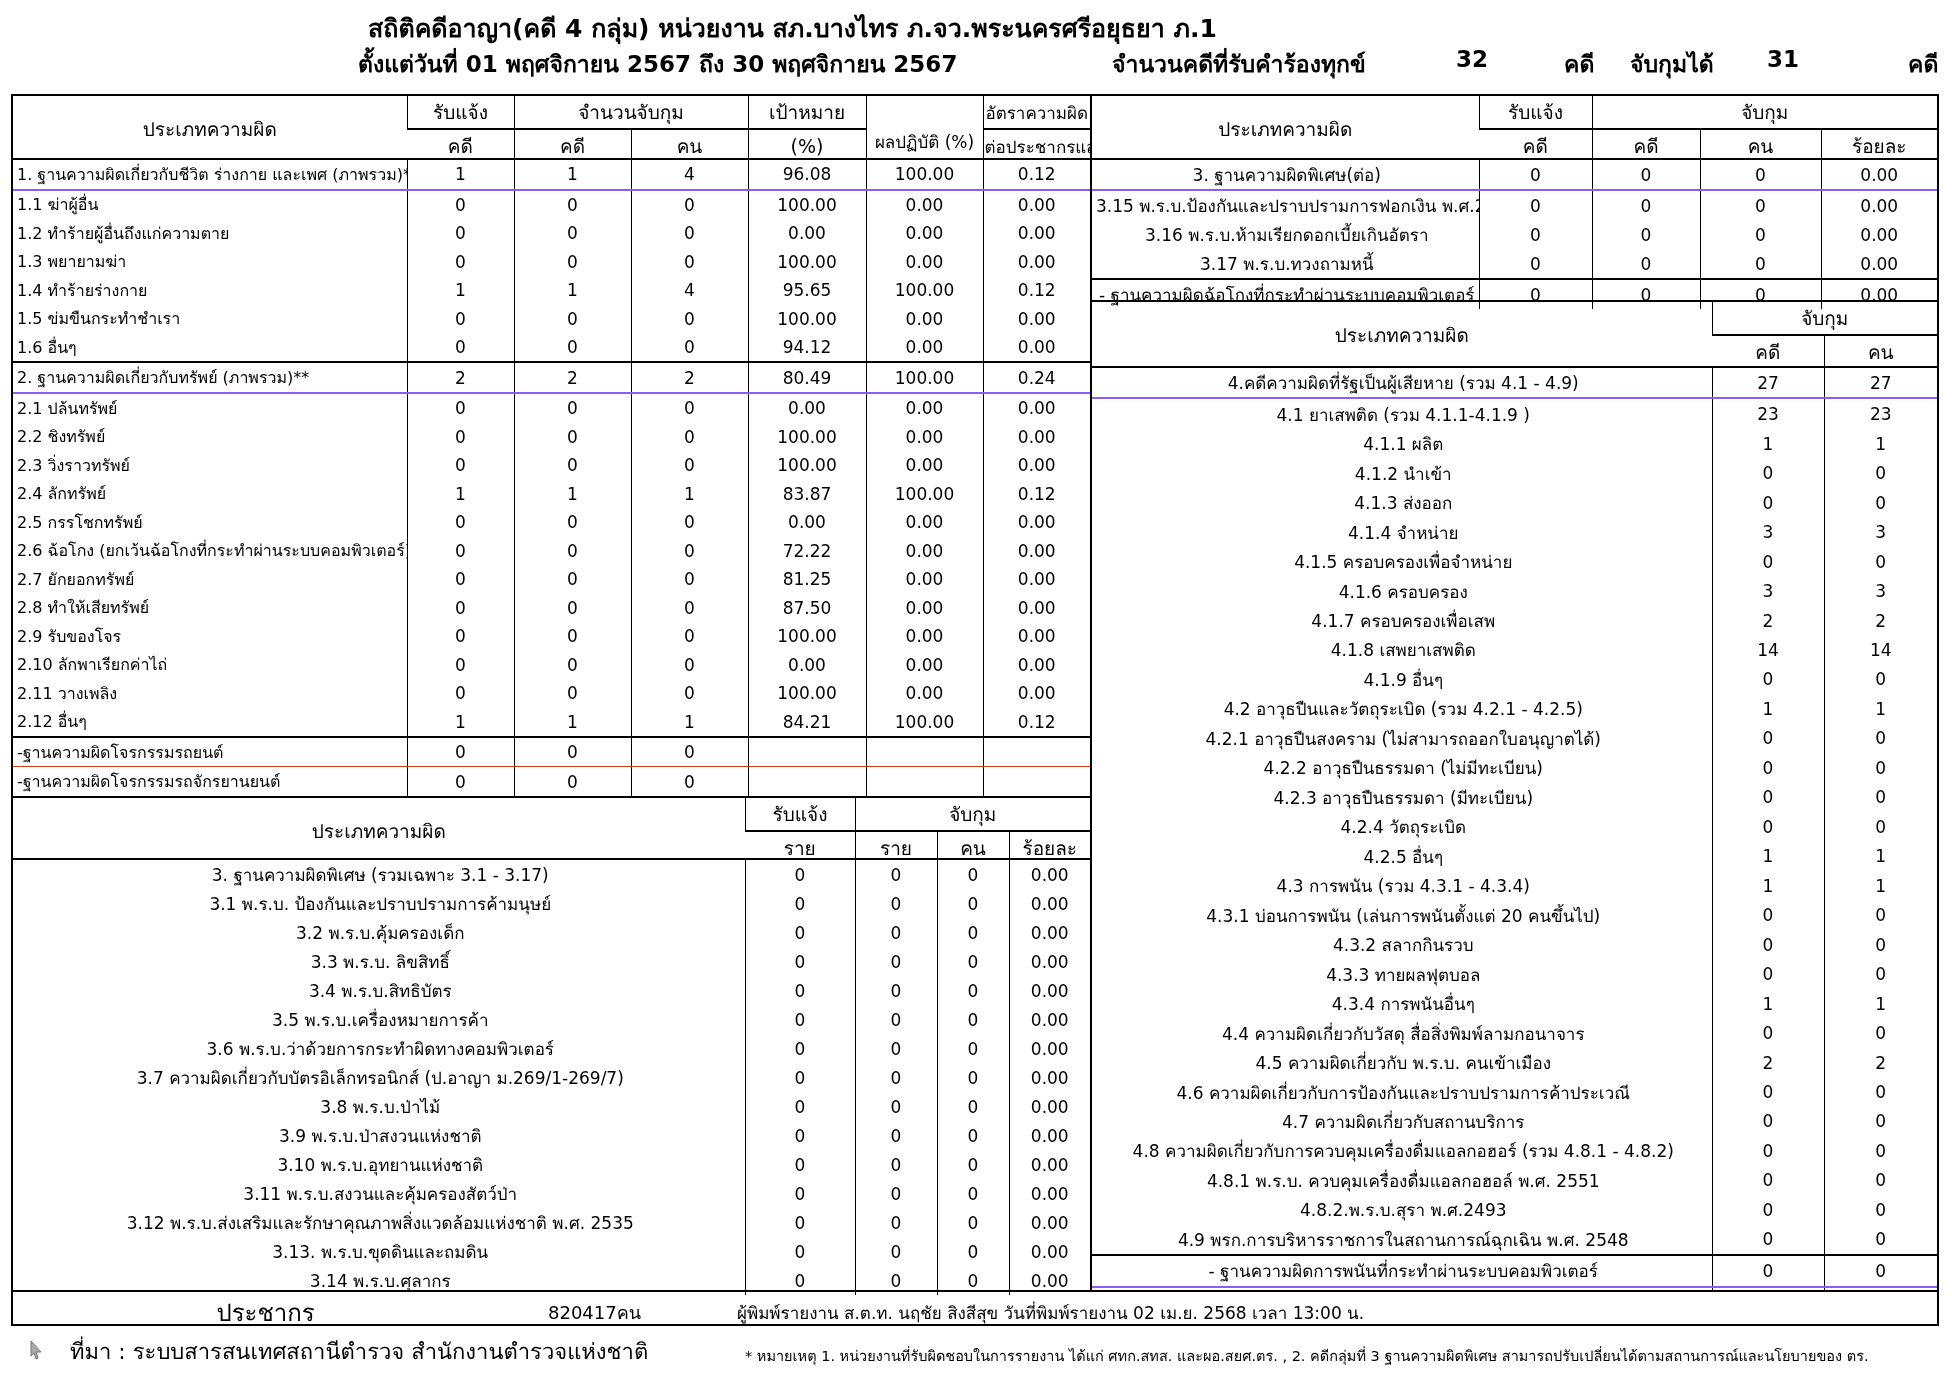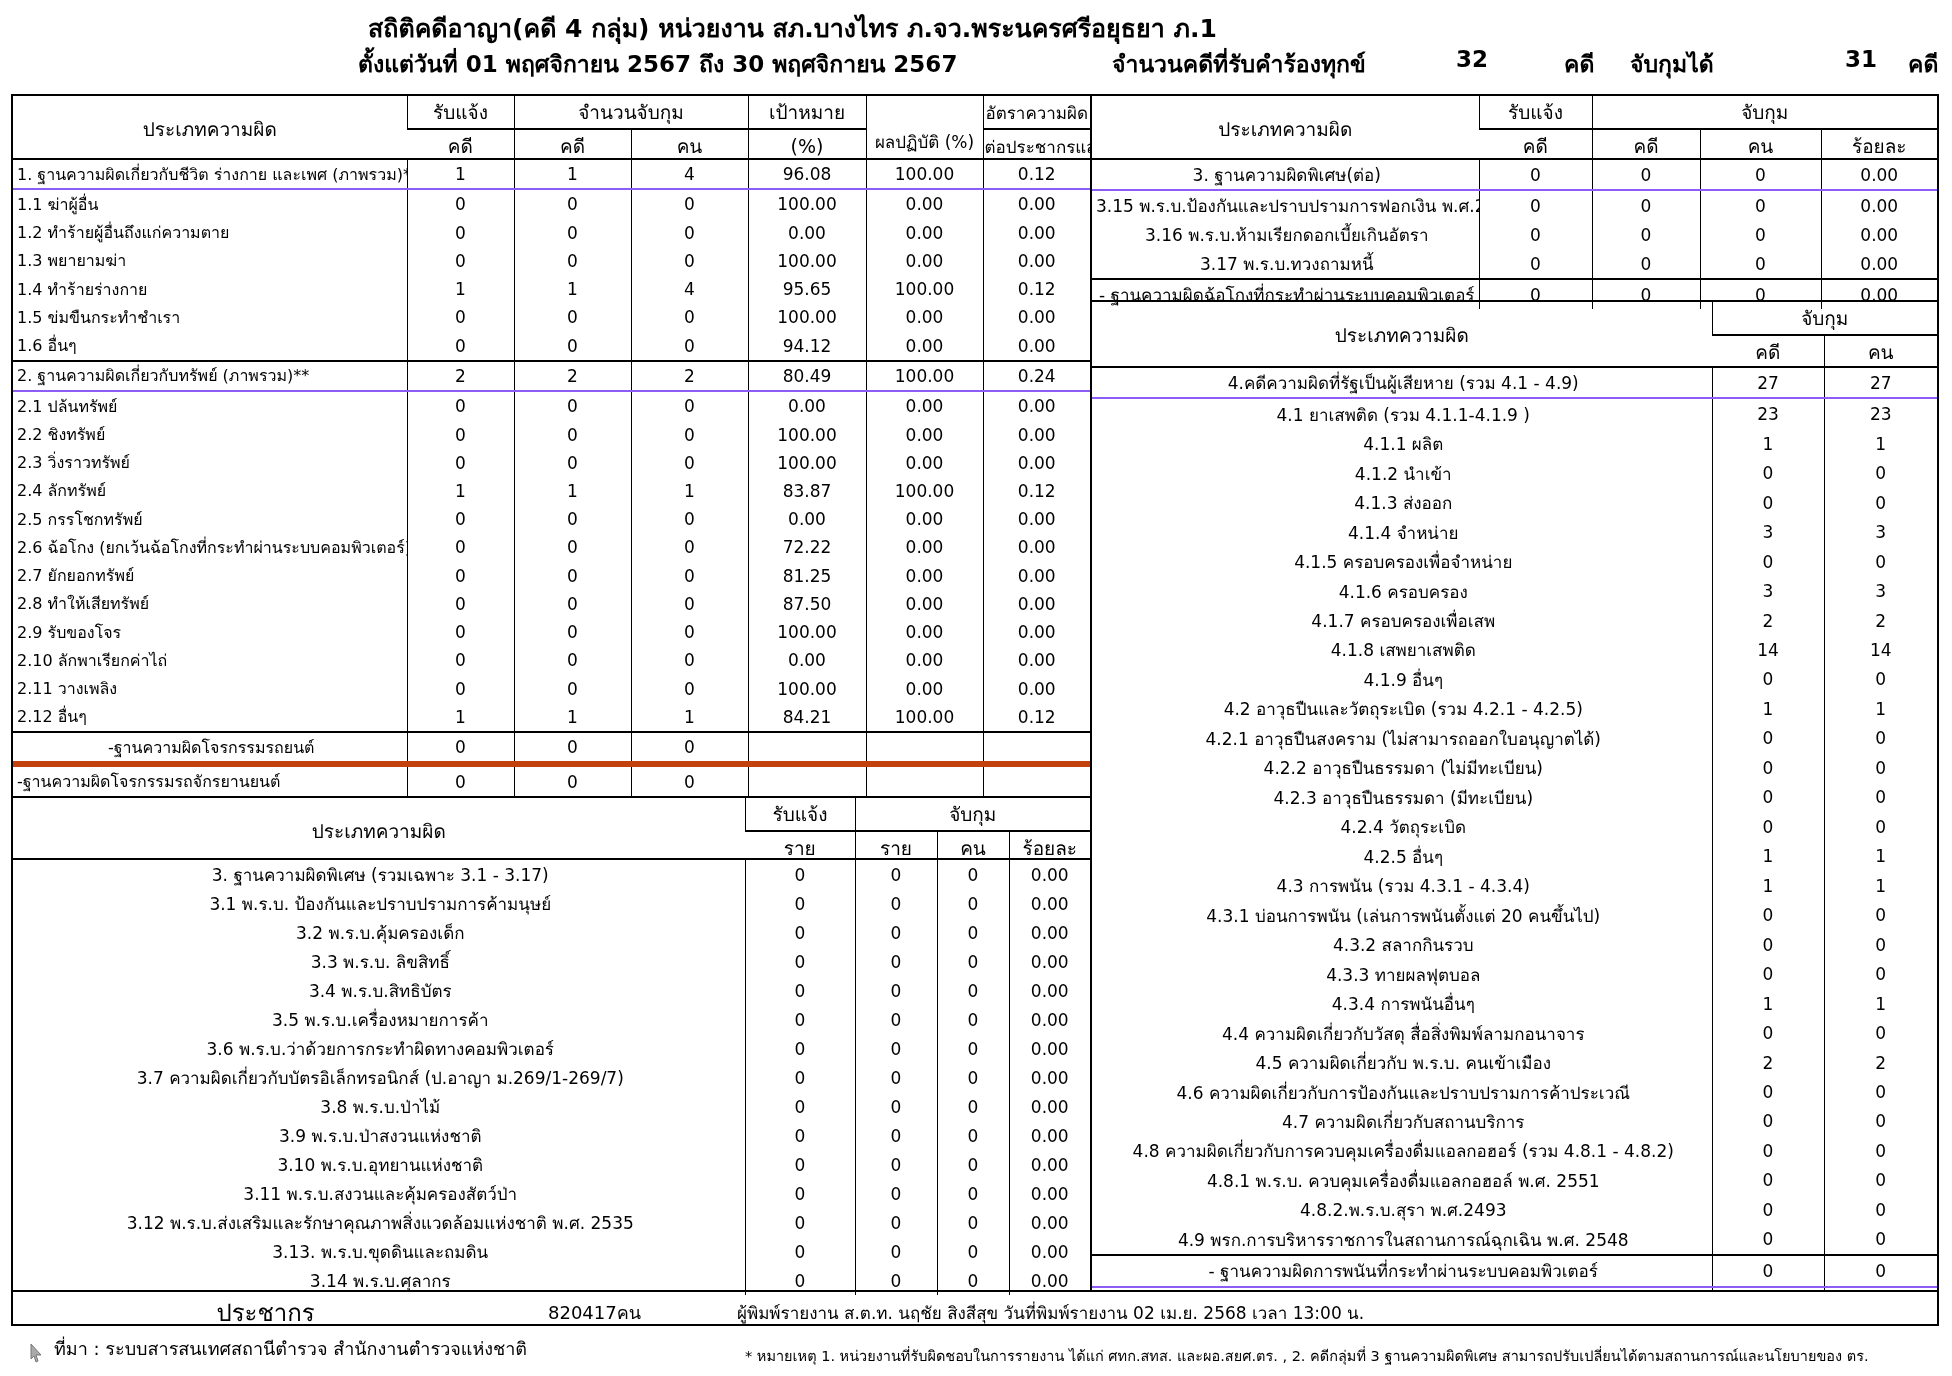--- a/index.html
+++ b/index.html
@@ -8,21 +8,21 @@
     font-family:"DejaVu Sans",sans-serif;color:#000;overflow:hidden;
   }
   .title{position:absolute;top:8px;left:368px;font-size:25px;font-weight:bold;white-space:nowrap;}
   .subtitle{position:absolute;top:46px;left:358px;font-size:23px;font-weight:bold;white-space:nowrap;}
   .complaints{position:absolute;top:46px;left:1112px;width:828px;height:30px;font-size:23px;font-weight:bold;}
   .complaints span{position:absolute;top:0;white-space:nowrap;}
   .c-lab1{left:0;}
   .c-val1{left:300px;width:120px;text-align:center;}
   .c-unit1{left:452px;}
   .c-lab2{left:518px;}
-  .c-val2{left:655px;width:110px;text-align:right;}
+  .c-val2{left:655px;width:110px;text-align:left;}
   .c-unit2{left:796px;}
 
   .sheet{position:absolute;top:94px;left:11px;width:1928px;}
   .cols{display:flex;height:1198px;}
   .left-col{width:1081px;box-sizing:border-box;border:2px solid #000;display:flex;flex-direction:column;}
   .right-col{width:847px;box-sizing:border-box;border:2px solid #000;border-left:none;display:flex;flex-direction:column;}
 
   .lh,.rh{height:62px;border-bottom:2px solid #000;flex:none;}
   .la{height:636px;flex:none;}
   .lsh{height:60px;border-top:2px solid #000;border-bottom:2px solid #000;flex:none;}
@@ -38,29 +38,29 @@
   .hc{font-size:19px;text-align:center;white-space:nowrap;}
   .hs{font-size:17px;}
   td.bb{border-bottom:2px solid #000;}
   td.vbot{vertical-align:bottom;padding-bottom:7px;}
 
   .lbl{font-size:16px;text-align:left;padding-left:4px;white-space:nowrap;}
   .lb .lbl,.rb .lbl,.ra .lbl{font-size:17px;text-align:center;}
   .val{font-size:17px;text-align:center;white-space:nowrap;}
   tr.bt td{border-top:2px solid #000;}
   tr.bb td{border-bottom:2px solid #8b5cf6;}
-  tr.tbb td{border-bottom:6px solid #c2410c;text-align:center;}
+  tr.tbb td{border-bottom:1px solid #c2410c;}
 
   .footer-row{height:34px;box-sizing:border-box;border:2px solid #000;border-top:none;}
   .fc{font-size:24px;text-align:center;}
   .f2{font-size:18px;text-align:left;padding-left:30px;white-space:nowrap;}
   .f3{font-size:17px;text-align:left;padding-left:2px;white-space:nowrap;}
   .footer-row td{border-left:none;}
 
-  .note-source{position:absolute;left:28px;top:1334px;display:flex;align-items:flex-end;gap:10px;font-size:18px;white-space:nowrap;}
+  .note-source{position:absolute;left:28px;top:1334px;display:flex;align-items:center;gap:26px;font-size:22px;white-space:nowrap;}
   .note-remark{position:absolute;left:745px;top:1344px;font-size:14.5px;white-space:nowrap;}
   .cursor-icon{width:16px;height:20px;display:inline-block;margin-top:-4px;}
 </style>
 </head>
 <body>
 
 <div class="page">
 
   <div class="title">สถิติคดีอาญา(คดี 4 กลุ่ม) หน่วยงาน สภ.บางไทร ภ.จว.พระนครศรีอยุธยา ภ.1</div>
   <div class="subtitle">ตั้งแต่วันที่ 01 พฤศจิกายน 2567 ถึง 30 พฤศจิกายน 2567</div>

